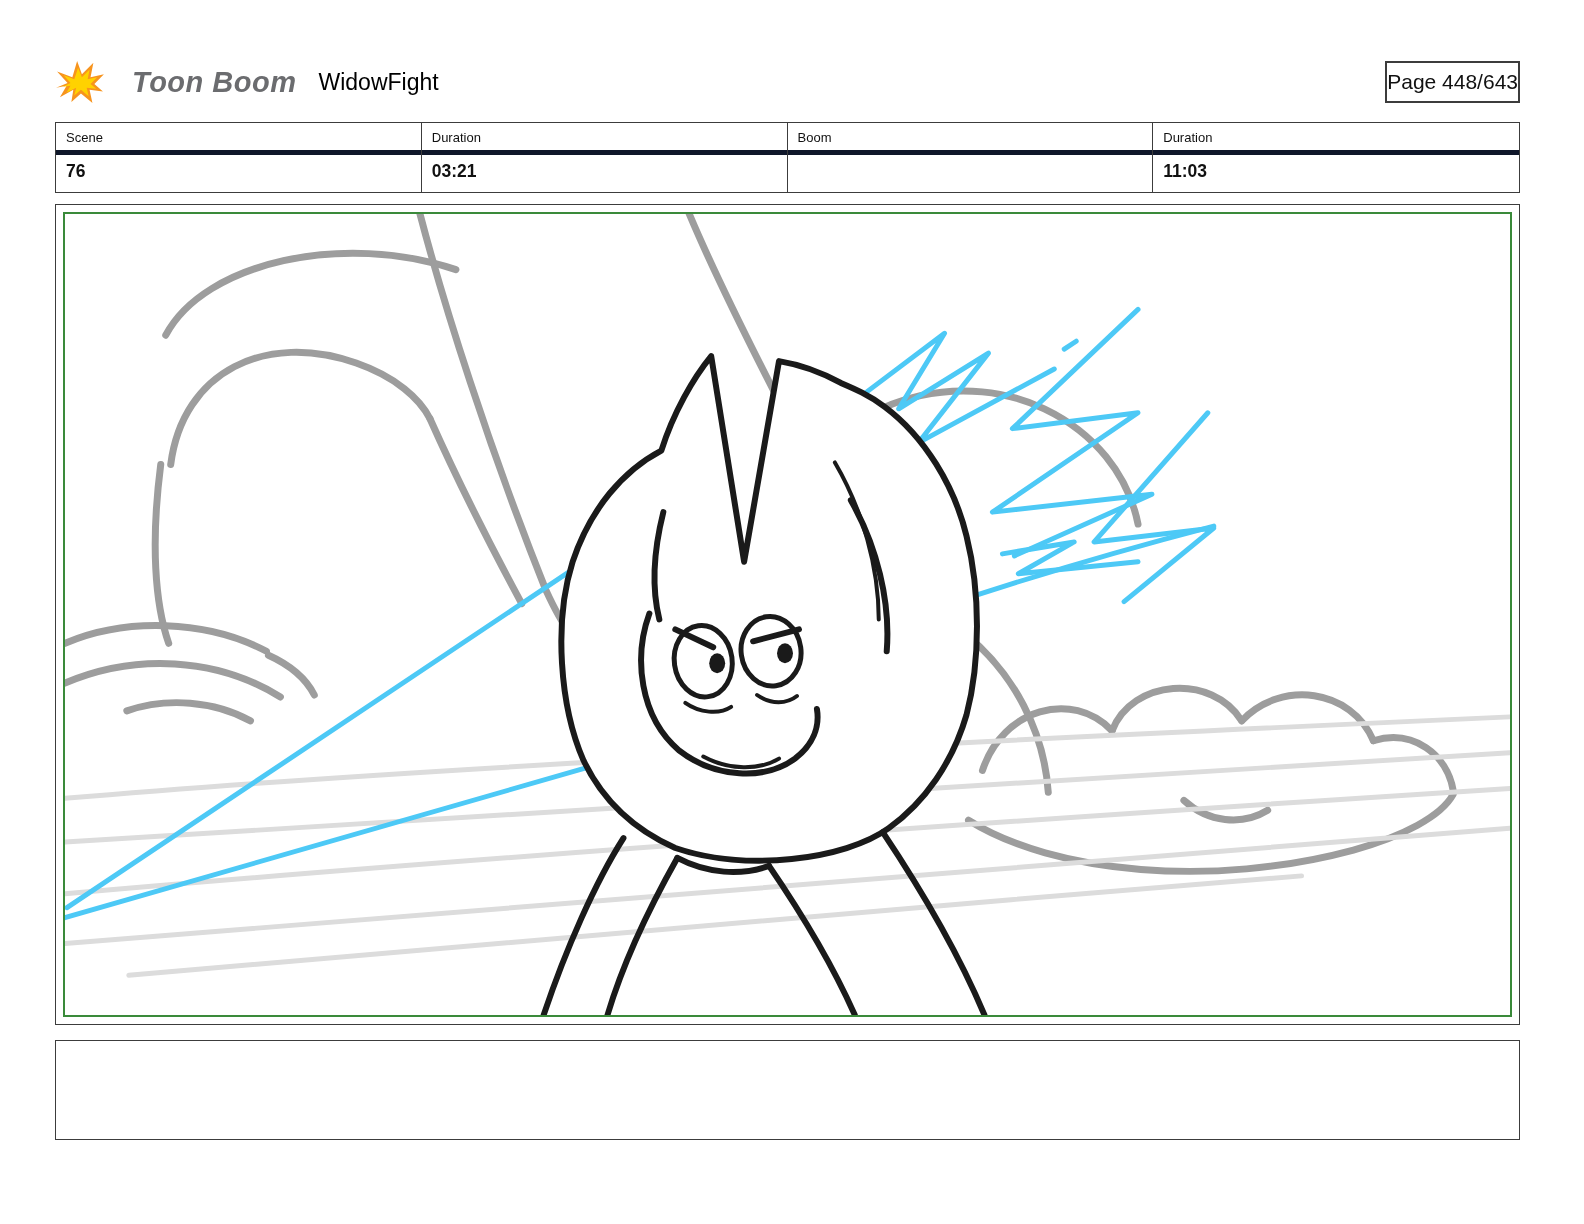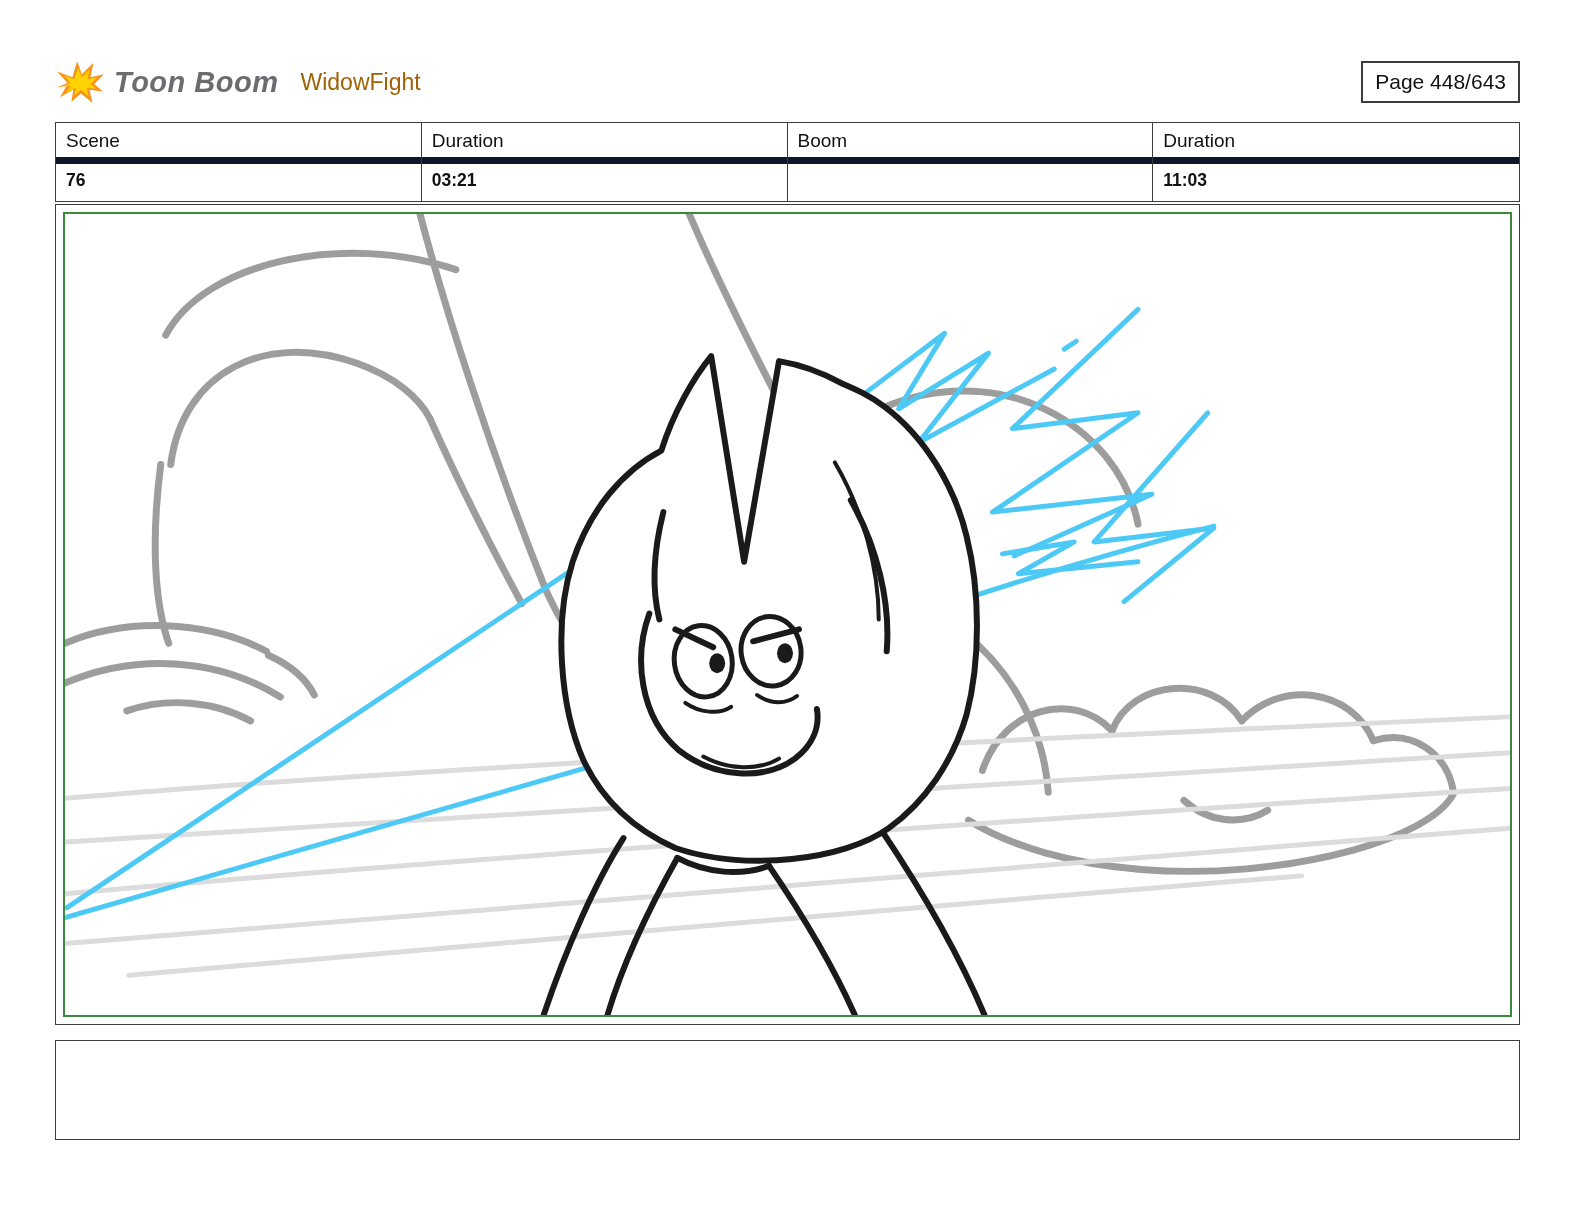--- a/index.html
+++ b/index.html
@@ -3,37 +3,37 @@
 <meta charset="utf-8">
 <style>
   html, body { margin:0; padding:0; background:#ffffff; }
   .page {
     position:relative; width:1584px; height:1224px; background:#fff;
     font-family:"Liberation Sans", sans-serif; color:#111; overflow:hidden;
   }
 
   
   .topbar { position:absolute; left:55px; top:56px; width:1465px; height:52px; display:flex; align-items:center; }
-  .brand { display:flex; align-items:center; gap:9px; }
+  .brand { display:flex; align-items:center; gap:27px; }
   .burst { width:50px; height:44px; flex:none; }
   .burst-outer { fill: var(--logo-orange, #f7941e); }
   .burst-inner { fill: var(--logo-yellow, #ffd200); }
   .brand-text { font-size:29px; font-weight:bold; font-style:italic; color:var(--logo-gray,#6b6c6f); letter-spacing:.5px; }
-  .project-title { margin-left:22px; font-size:23px; color:#a16207; }
-  .page-box { margin-left:auto; border:2px solid #3c3c3c; padding:7px 12px; font-size:21px; background:#fff; }
+  .project-title { margin-left:22px; font-size:23px; color:#000000; }
+  .page-box { margin-left:auto; border:2px solid #3c3c3c; padding:7px 0; font-size:21px; background:#fff; }
 
   
   .info-table {
     position:absolute; left:55px; top:122px; width:1465px;
     display:grid; grid-template-columns:repeat(4,1fr);
     border:1px solid #3c3c3c; box-sizing:border-box; background:#fff;
   }
   .cell { border-right:1px solid #3c3c3c; min-width:0; }
   .cell:last-child { border-right:none; }
-  .cell-label { font-size:19px; padding:7px 10px 5px; border-bottom:7px solid #0f172a; }
+  .cell-label { font-size:13px; padding:7px 10px 5px; border-bottom:5px solid #0f172a; }
   .cell-value { font-size:17.5px; padding:6px 10px 10px;font-weight:bold; }
 
   
   .board {
     position:absolute; left:55px; top:204px; width:1465px; height:821px;
     border:1px solid #3c3c3c; box-sizing:border-box; background:#fff; padding:7px;
   }
   .board-inner { width:100%; height:100%; box-sizing:border-box; border:2px solid var(--frame-green,#3a8a3a); overflow:hidden; }
   .sketch { width:100%; height:100%; display:block; }
 

